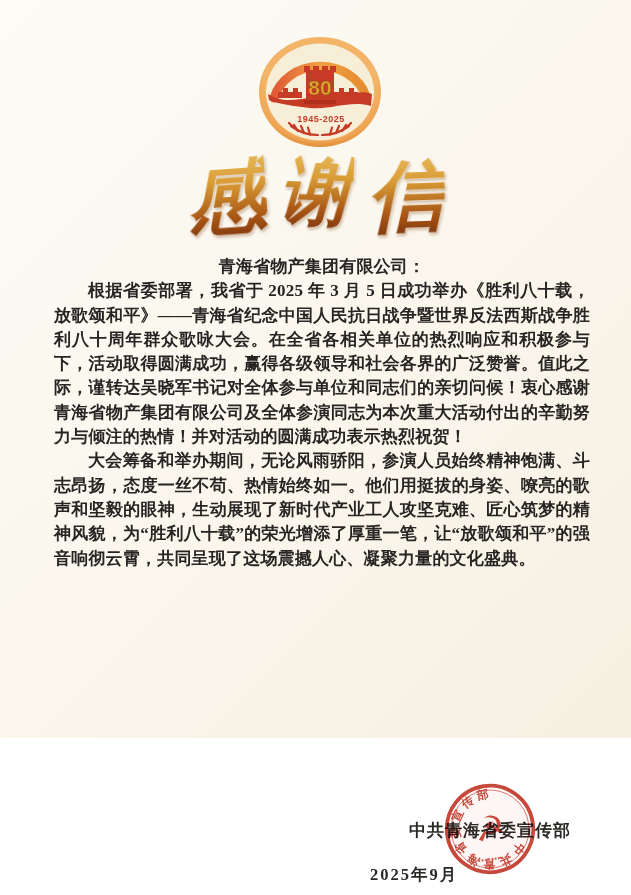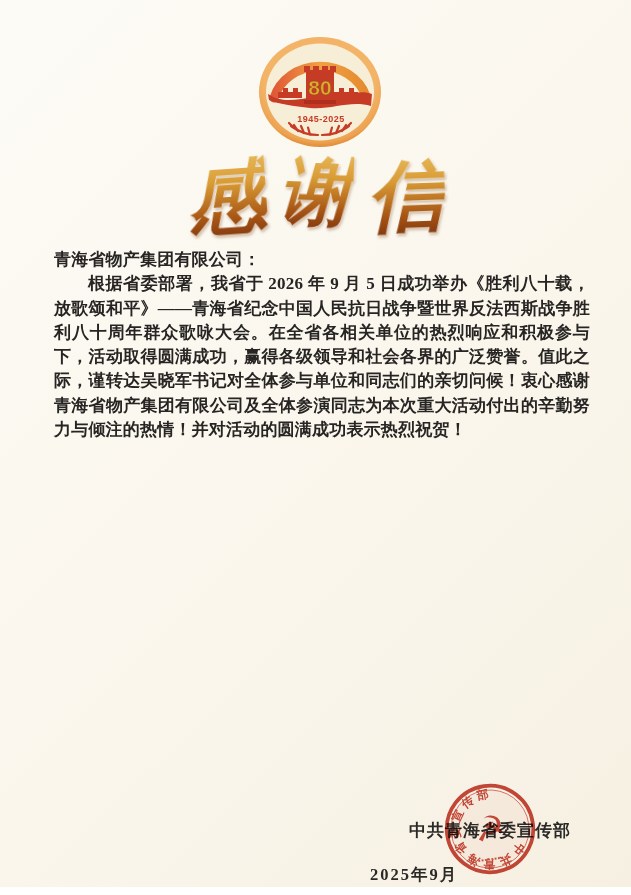--- a/index.html
+++ b/index.html
@@ -4,21 +4,21 @@
 <style>
   * { margin: 0; padding: 0; box-sizing: border-box; }
   html, body { width: 631px; height: 895px; }
   body {
     font-family: "Liberation Serif", "DejaVu Serif", serif;
     background: #ffffff;
     overflow: hidden;
   }
   .page {
     position: relative;
-    width: 631px; height: 887px;
+    width: 631px; height: 738px;
     background: linear-gradient(135deg, #fdfbf6 0%, #faf6ec 55%, #f6f0e2 100%);
   }
 
   
   .emblem {
     position: absolute; left: 258px; top: 36px;
     width: 124px; height: 112px;
   }
   .emblem svg { width: 100%; height: 100%; }
 
@@ -51,21 +51,21 @@
   .letter-body {
     position: absolute; left: 54px; top: 248px;
     width: 536px;
     font-size: 17px;
     line-height: 24.3px;
     color: #272523;
     font-weight: bold;
     text-align: justify;
     letter-spacing: 0.2px;
   }
-  .salutation { text-align: left; }
+  .salutation { text-align: center; margin-top: 7px; }
   .letter-body p.para { text-indent: 2em; }
 
   
   .signature-name {
     position: absolute; left: 370px; top: 819px;
     width: 240px; text-align: center;
     font-size: 17px; font-weight: bold; color: #2b2926;
     letter-spacing: 1px;
     z-index: 2;
   }
@@ -138,21 +138,22 @@
   </div>
 
   <div class="letter-title">
     <span class="cal-char">感</span>
     <span class="cal-char">谢</span>
     <span class="cal-char">信</span>
   </div>
 
   <div class="letter-body">
     <p class="salutation">青海省物产集团有限公司：</p>
-    <p class="para">根据省委部署，我省于 2026 年 9 月 5 日成功举办《胜利八十载，放歌颂和平》——青海省纪念中国人民抗日战争暨世界反法西斯战争胜利八十周年群众歌咏大会。在全省各相关单位的热烈响应和积极参与下，活动取得圆满成功，赢得各级领导和社会各界的广泛赞誉。值此之际，谨转达吴晓军书记对全体参与单位和同志们的亲切问候！衷心感谢青海省物产集团有限公司及全体参演同志为本次重大活动付出的辛勤努力与倾注的热情！并对活动的圆满成功表示热烈祝贺！</p>
+    <p class="para">根据省委部署，我省于 2025 年 3 月 5 日成功举办《胜利八十载，放歌颂和平》——青海省纪念中国人民抗日战争暨世界反法西斯战争胜利八十周年群众歌咏大会。在全省各相关单位的热烈响应和积极参与下，活动取得圆满成功，赢得各级领导和社会各界的广泛赞誉。值此之际，谨转达吴晓军书记对全体参与单位和同志们的亲切问候！衷心感谢青海省物产集团有限公司及全体参演同志为本次重大活动付出的辛勤努力与倾注的热情！并对活动的圆满成功表示热烈祝贺！</p>
+    <p class="para">大会筹备和举办期间，无论风雨骄阳，参演人员始终精神饱满、斗志昂扬，态度一丝不苟、热情始终如一。他们用挺拔的身姿、嘹亮的歌声和坚毅的眼神，生动展现了新时代产业工人攻坚克难、匠心筑梦的精神风貌，为“胜利八十载”的荣光增添了厚重一笔，让“放歌颂和平”的强音响彻云霄，共同呈现了这场震撼人心、凝聚力量的文化盛典。</p>
   </div>
 
   <div class="signature-name">中共青海省委宣传部</div>
   <div class="signature-date">2025年9月</div>
 
   <div class="seal">
     <svg viewBox="0 0 100 100">
       <defs>
         <path id="sealRing" d="M50,50 m-33,0 a33,33 0 1,1 66,0 a33,33 0 1,1 -66,0"></path>
       </defs>

